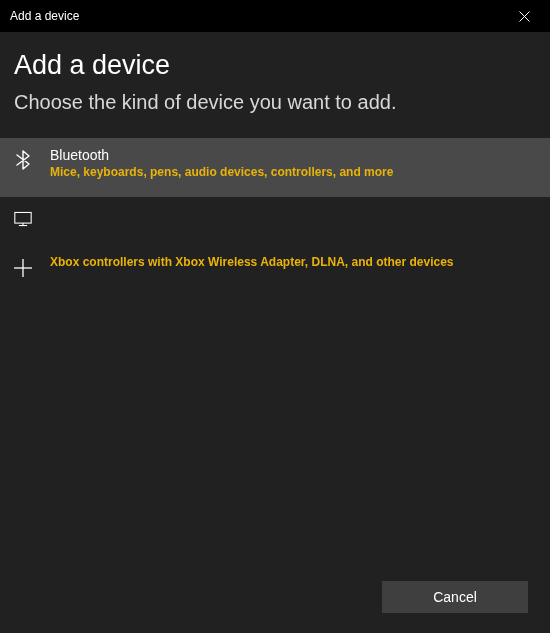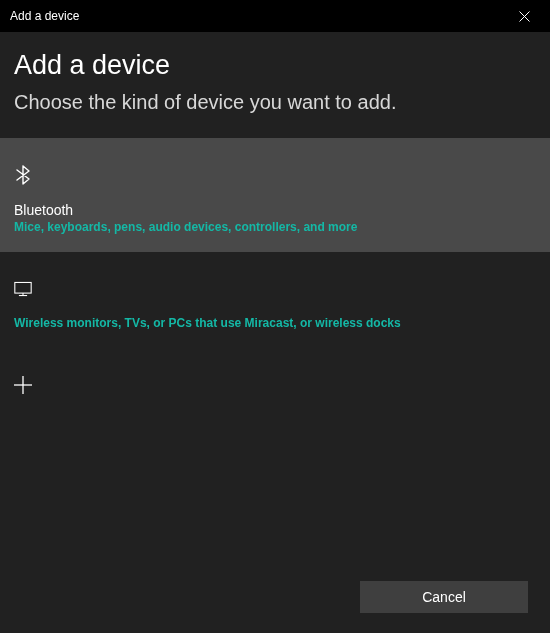--- a/index.html
+++ b/index.html
@@ -53,24 +53,23 @@
       font-size: 20px;
       color: #d8d8d8;
       margin-bottom: 24px;
     }
     .option-list {
       margin: 0 -14px;
     }
     .option {
       display: flex;
       align-items: flex-start;
-      padding: 24px 14px 18px 14px;
+      padding: 9px 14px 18px 14px;
       cursor: pointer;
       gap: 18px;
-      flex-direction: column;
     }
     .option.selected {
       background: #494949;
     }
     .option-icon {
       width: 18px;
       height: 18px;
       margin-top: 4px;
       display: flex;
       align-items: center;
@@ -83,29 +82,29 @@
       gap: 2px;
     }
     .option-title {
       font-size: 14px;
       font-weight: 400;
       color: #fff;
     }
     .option-desc {
       font-size: 12px;
       font-weight: 600;
-      color: #14b8a6;
+      color: #eab308;
     }
     .footer {
       position: absolute;
       bottom: 20px;
       right: 22px;
     }
     .cancel-btn {
-      width: 168px;
+      width: 146px;
       height: 32px;
       background: #3f3f3f;
       border: none;
       color: #fff;
       font-size: 14px;
       font-family: inherit;
       cursor: pointer;
     }
   </style>
 </head>
@@ -141,32 +140,32 @@
 
     <div class="option">
       <div class="option-icon">
         <svg width="22" height="18" viewBox="0 0 22 18" fill="none" stroke="#fff" stroke-width="1.3">
           <rect x="1" y="1" width="20" height="13"></rect>
           <line x1="6" y1="17" x2="16" y2="17"></line>
           <line x1="11" y1="14" x2="11" y2="17"></line>
         </svg>
       </div>
       <div class="option-text">
-        <span class="option-desc">Wireless monitors, TVs, or PCs that use Miracast, or wireless docks</span>
       </div>
     </div>
 
     <div class="option">
       <div class="option-icon">
         <svg width="18" height="18" viewBox="0 0 18 18" stroke="#fff" stroke-width="1.3">
           <line x1="9" y1="0" x2="9" y2="18"></line>
           <line x1="0" y1="9" x2="18" y2="9"></line>
         </svg>
       </div>
       <div class="option-text">
+        <span class="option-desc">Xbox controllers with Xbox Wireless Adapter, DLNA, and other devices</span>
       </div>
     </div>
 
   </div>
 </div>
 
 <div class="footer">
   <button class="cancel-btn">Cancel</button>
 </div>
 

